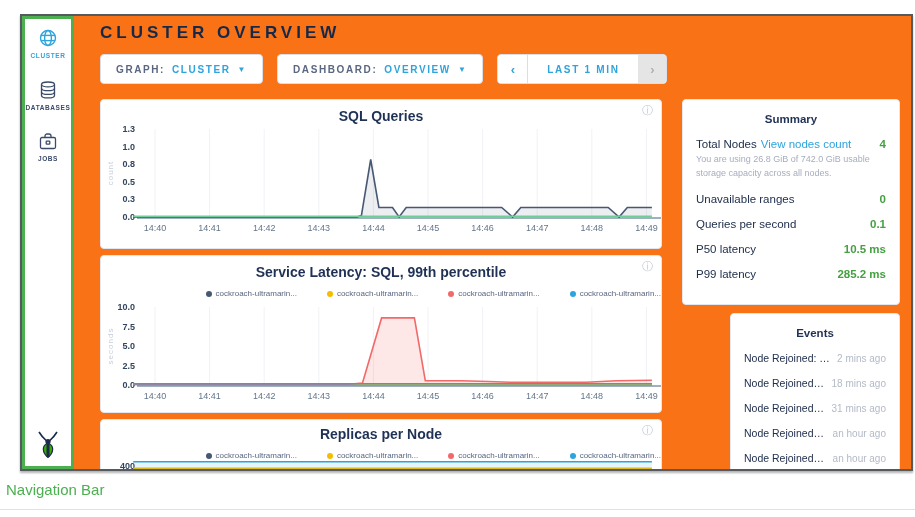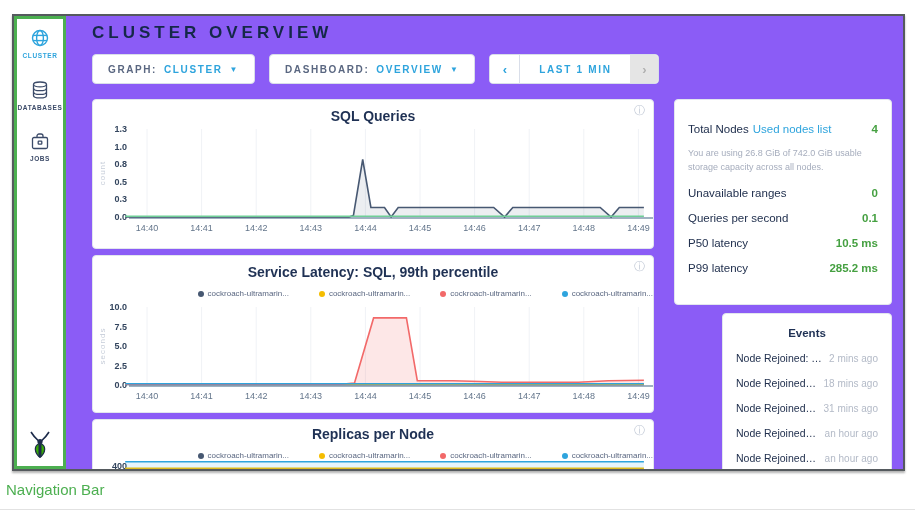--- a/index.html
+++ b/index.html
@@ -3,22 +3,22 @@
 <meta charset="utf-8">
 <style>
   * { box-sizing: border-box; }
   html,body { margin:0; padding:0; }
   body {
     width:915px; height:517px; position:relative; overflow:hidden;
     background:#ffffff; font-family:"Liberation Sans", sans-serif;
   }
   
   .window {
-    position:absolute; left:12px; top:14px; width:893px; height:457px;
-    border:2px solid #555a5e; background:#8b5cf6; overflow:hidden;
+    position:absolute; left:20px; top:14px; width:893px; height:457px;
+    border:2px solid #555a5e; background:#f97316; overflow:hidden;
     box-shadow:0 2px 2px rgba(0,0,0,.3);
   }
   
   .sidebar {
     position:absolute; left:0; top:0; width:52px; height:100%;
     background:#fff; border:3px solid #4caf50;
     display:flex; flex-direction:column; align-items:center; padding-top:9px;
   }
   .nav-item { display:flex; flex-direction:column; align-items:center; margin-bottom:21px; cursor:pointer; }
   .nav-label { font-size:6.5px; font-weight:bold; letter-spacing:.6px; color:#3b4a68; margin-top:4px; }
@@ -56,21 +56,21 @@
   
   .side-col { width:218px; display:flex; flex-direction:column; gap:8px; }
   .side-panel { border:1px solid #e2e6ee; border-radius:4px; background:#fff; padding:10px 13px; }
   .side-panel.summary { height:206px; }
   .side-panel.events { height:170px;margin-left:48px; }
   .side-title { text-align:center; font-size:11.5px; font-weight:bold; color:#1f3154; margin:3px 0 1px; }
   .srow { display:flex; justify-content:space-between; align-items:baseline; margin-top:13px; font-size:11.5px; color:#21304e; }
   .srow .lbl { white-space:nowrap; }
   .sval { color:#45a041; font-weight:bold; }
   .slink { color:#2ea4dd; cursor:pointer; margin-left:4px; }
-  .snote { font-size:9px; color:#a6adbd; line-height:1.5; margin-top:12px; }
+  .snote { font-size:9px; color:#a6adbd; line-height:1.5; margin-top:3px; }
   .erow { display:flex; justify-content:space-between; align-items:center; margin-top:13px; font-size:10.5px; color:#21304e; }
   .etext { white-space:nowrap; overflow:hidden; text-overflow:ellipsis; max-width:136px; }
   .etime { color:#b3bac7; font-size:10px; white-space:nowrap; margin-left:6px; }
   
   .annotation-label { position:absolute; left:6px; top:481px; font-size:15px; color:#4caf50; }
   .page-divider { position:absolute; left:0; right:0; top:509px; border-top:1px solid #e2e2e2; }
 </style>
 </head>
 <body>
 
@@ -271,22 +271,23 @@
               <polygon points="28.2,10.6 546.9,10.6 546.9,60 28.2,60" fill="rgba(242,105,105,0.20)" stroke="none"></polygon>
               <polyline points="28.2,10.6 546.9,10.6" fill="none" stroke="#f26969" stroke-width="1.6"></polyline>
               <polygon points="28.2,0.7 546.9,0.7 546.9,60 28.2,60" fill="rgba(46,164,221,0.12)" stroke="none"></polygon>
               <polyline points="28.2,0.7 546.9,0.7" fill="none" stroke="#2ea4dd" stroke-width="1.6"></polyline>
             </svg>
         </div>
       </div>
 
       <div class="side-col">
         <div class="side-panel summary">
-          <div class="srow">
-            <span class="lbl"><span>Total Nodes</span><span class="slink">Used nodes list</span></span>
+          <div class="side-title">Summary</div>
+          <div class="srow">
+            <span class="lbl"><span>Total Nodes</span><span class="slink">View nodes count</span></span>
             <span class="sval">4</span>
           </div>
           <div>
             <div class="snote">You are using 26.8 GiB of 742.0 GiB usable storage capacity across all nodes.</div>
           </div>
           <div class="srow">
             <span class="lbl">Unavailable ranges</span>
             <span class="sval">0</span>
           </div>
           <div class="srow">

